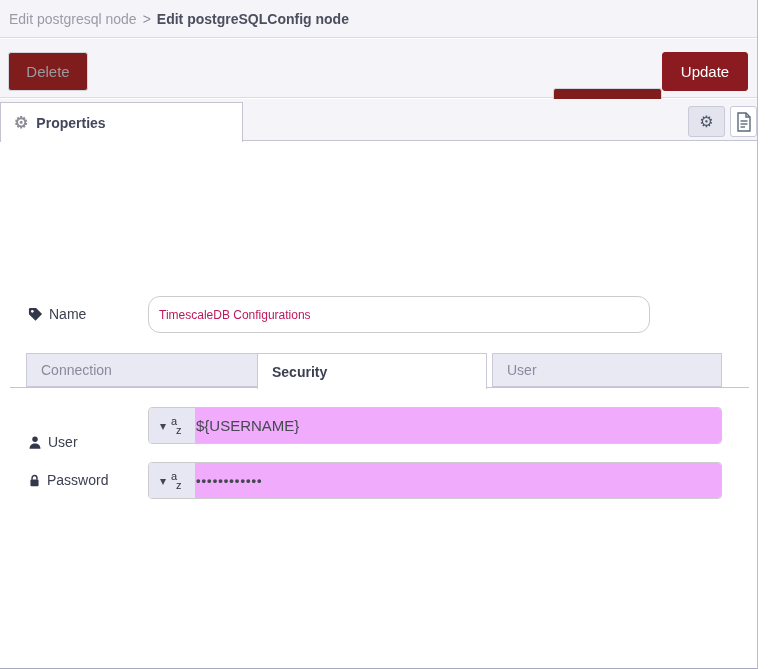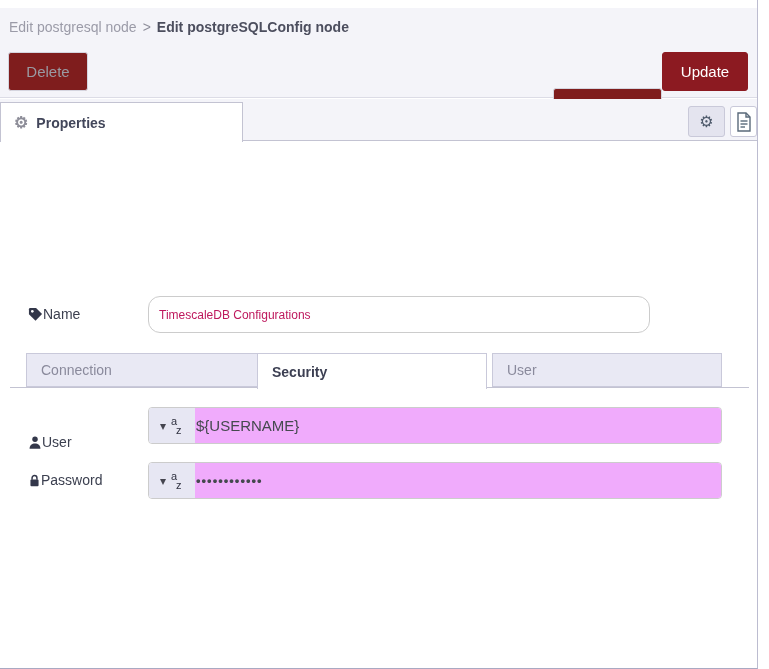--- a/index.html
+++ b/index.html
@@ -6,21 +6,21 @@
   html,body { width:769px; height:669px; background:#ffffff;
     font-family:"Liberation Sans", sans-serif; overflow:hidden; }
 
   #panel { position:absolute; top:0; left:0; width:758px; height:669px;
     background:#ffffff; border-right:1px solid #bcbcd0; border-bottom:1px solid #a9a9c2; }
 
   
   .header { position:absolute; top:0; left:0; right:0; height:38px;
     background:#f4f4f9; border-bottom:1px solid #dcdce6;
     display:flex; align-items:center; padding-left:9px;
-    font-size:14px; color:#9b9ba8; white-space:pre;margin-top:8px; }
+    font-size:14px; color:#9b9ba8; white-space:pre; }
   .header .crumb-current { color:#4c4e5e; font-weight:bold; }
   .header .crumb-sep { margin:0 6px; color:#8f8f9c; }
 
   
   .tray { position:absolute; top:39px; left:0; right:0; height:59px;
     background:#f4f4f9; border-bottom:1px solid #dcdce6; }
   .btn { position:absolute; top:13px; height:39px; border-radius:3px;
     font-size:15px; display:flex; align-items:center; justify-content:center;
     cursor:pointer; }
   .btn-plain { background:#7f1d1d; border:1px solid #d5d5df; color:#9a9aa2; }
@@ -40,21 +40,21 @@
   .mini-btn { position:absolute; top:7px; height:31px; border:1px solid #c9c9d9;
     border-radius:3px; display:flex; align-items:center; justify-content:center;
     cursor:pointer; }
   .mini-gear { left:688px; width:37px; background:#e4e4ef; }
   .mini-gear .gear-glyph { color:#4e5a6b; font-size:16px; line-height:1; }
   .mini-doc { left:730px; width:27px; background:#ffffff; }
 
   
   .content { position:absolute; top:141px; left:0; right:0; bottom:0; background:#ffffff; }
 
-  .field-label { position:absolute; display:flex; align-items:center; 
+  .field-label { position:absolute; display:flex; align-items:center; gap:6px;
     font-size:14px; color:#3c4050; }
   .field-label svg { display:block; }
 
   .lbl-name     { left:28px; top:165px; }
   .lbl-user     { left:28px; top:276px;margin-top:17px; }
   .lbl-password { left:28px; top:331px; }
 
   .text-input { position:absolute; height:37px; border:1px solid #cccccc;
     border-radius:12px; font-family:"Liberation Sans", sans-serif;
     font-size:12px; color:#be185d; padding:0 10px; outline:none; background:#fff; }

